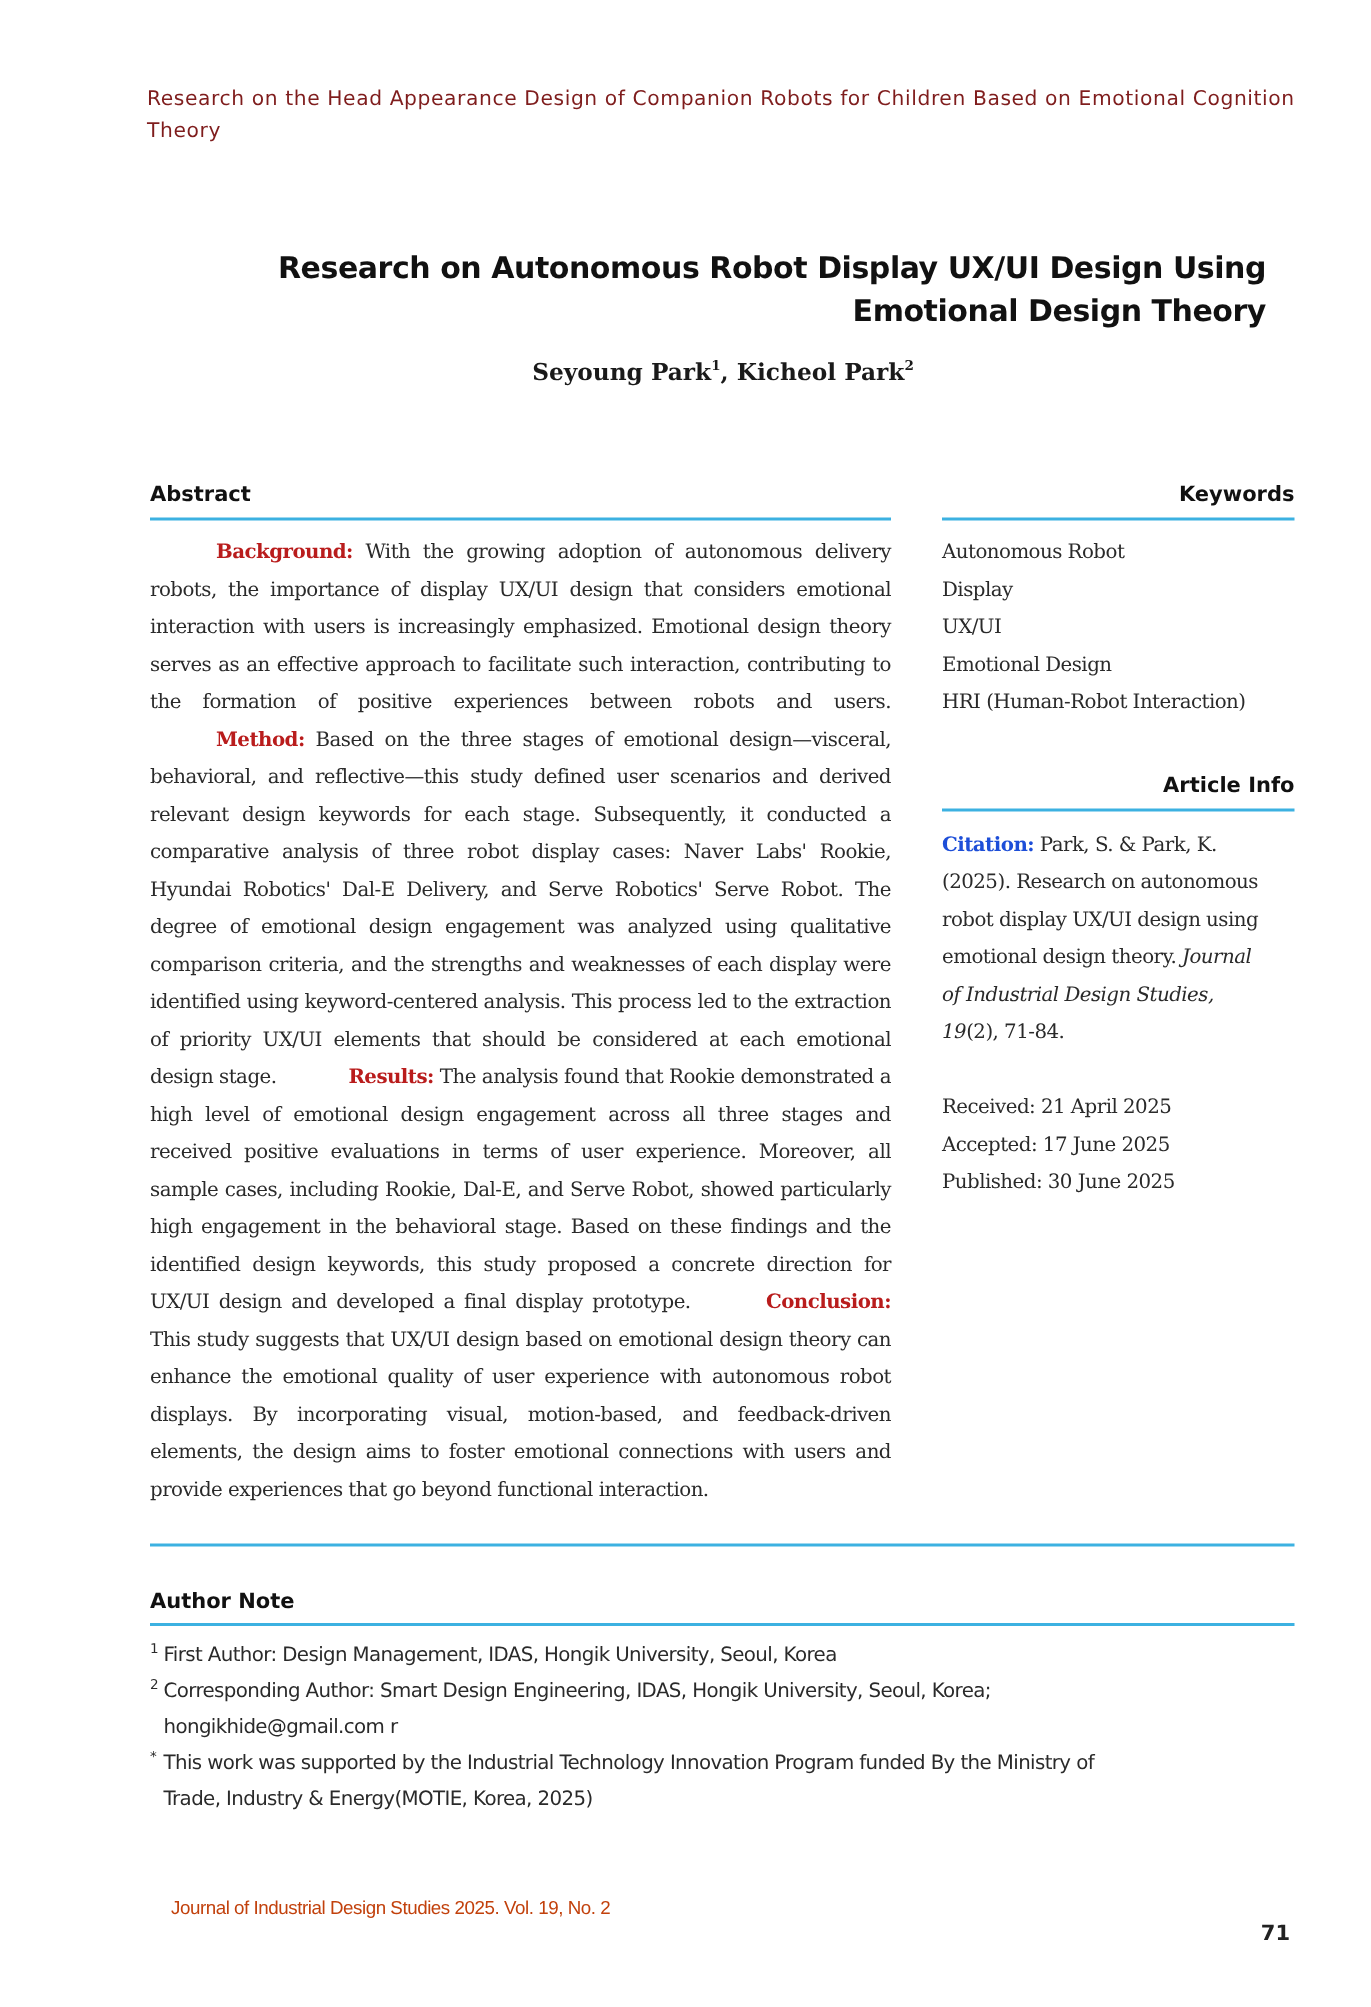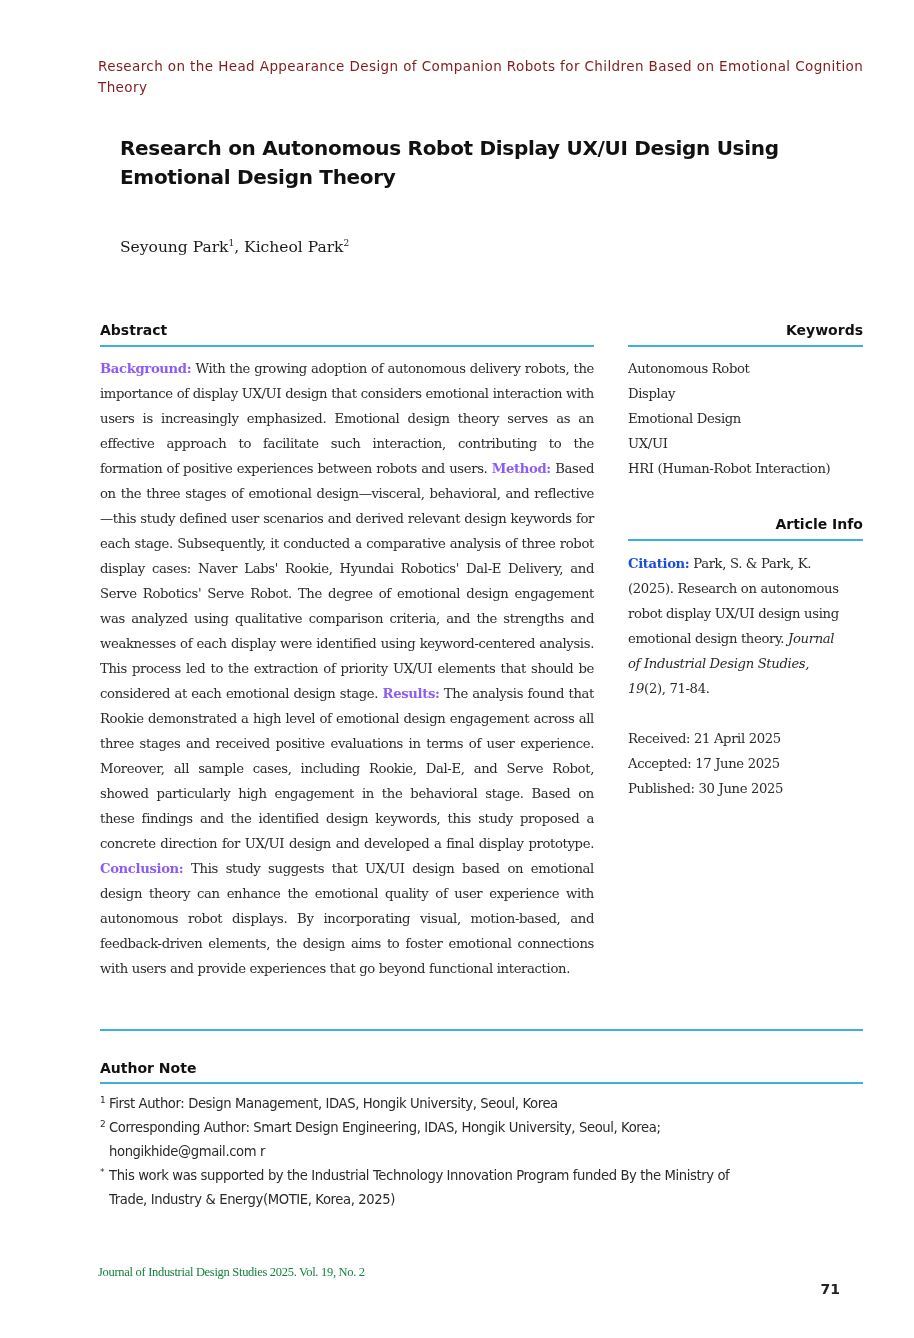--- a/index.html
+++ b/index.html
@@ -3,60 +3,60 @@
 <meta charset="utf-8">
 <style>
   html, body { margin: 0; padding: 0; background: #ffffff; }
   body { width: 914px; height: 1338px; position: relative; overflow: hidden; color: #2a2a2a; }
   .running-head {
     position: absolute; left: 98px; top: 56px; width: 770px;
     font-family: "DejaVu Sans", sans-serif; font-size: 13.5px; line-height: 21px;
     color: #7f1d1d; letter-spacing: 0.4px;
   }
   .title {
-    position: absolute; left: 120px; top: 134px; width: 724px; text-align: left;
+    position: absolute; left: 120px; top: 164px; width: 724px; text-align: right;
     font-family: "DejaVu Sans", sans-serif; font-weight: bold; font-size: 20px; line-height: 29px;
     color: #111; letter-spacing: -0.3px;
   }
   .authors {
-    position: absolute; left: 120px; top: 238px; width: 724px; 
-    font-family: "DejaVu Serif", serif; font-weight: normal; font-size: 15.5px; color: #1a1a1a;
+    position: absolute; left: 120px; top: 238px; width: 724px; text-align: center;
+    font-family: "DejaVu Serif", serif; font-weight: bold; font-size: 15.5px; color: #1a1a1a;
   }
   .authors sup { font-size: 9px; vertical-align: super; }
   .sec-head {
     position: absolute; font-family: "DejaVu Sans", sans-serif; font-weight: bold;
     font-size: 14px; color: #111; text-align: right;
   }
   .rule { position: absolute; height: 2px; background: #3cb1e1; }
   .abstract-body {
     position: absolute; left: 100px; top: 356px; width: 494px;
     font-family: "DejaVu Serif", serif; font-size: 13.2px; line-height: 25px;
     text-align: justify; color: #2a2a2a; letter-spacing: -0.35px;
   }
-  .abstract-body b { color: #8b5cf6; }
+  .abstract-body b { color: #b91c1c; margin-left: 44px; }
   .right-col {
     position: absolute; left: 628px; width: 235px; text-align: left;
     font-family: "DejaVu Serif", serif; font-size: 13.2px; line-height: 25px; color: #2a2a2a;
     letter-spacing: -0.35px;
   }
   .right-col div { white-space: nowrap; }
   .right-col b { color: #1d4ed8; }
   .notes {
     position: absolute; left: 100px; top: 1092px; width: 770px;
     font-family: "DejaVu Sans", sans-serif; font-size: 13.2px; line-height: 24px; color: #2a2a2a;
     letter-spacing: -0.4px;
   }
   .note { position: relative; padding-left: 9px; }
   .note .mark { position: absolute; left: 0; top: -4px; font-size: 9px; }
   .footer-journal {
-    position: absolute; left: 98px; top: 1265px;
-    font-family: Liberation Serif, serif; font-size: 12.5px; color: #15803d; letter-spacing: -0.3px;
+    position: absolute; left: 114px; top: 1265px;
+    font-family: Liberation Sans, sans-serif; font-size: 12.5px; color: #c2410c; letter-spacing: -0.3px;
   }
   .page-num {
-    position: absolute; left: 800px; top: 1281px; width: 40px; text-align: right;
+    position: absolute; left: 820px; top: 1281px; width: 40px; text-align: right;
     font-family: "DejaVu Sans", sans-serif; font-weight: bold; font-size: 14px; color: #222;
   }
 </style>
 </head>
 <body>
 
 <div class="running-head">Research on the Head Appearance Design of Companion Robots for Children Based on Emotional Cognition Theory</div>
 
 <div class="title">Research on Autonomous Robot Display UX/UI Design Using Emotional Design Theory</div>
 
@@ -69,22 +69,22 @@
 <div class="abstract-body">
   <b>Background:</b><span> With the growing adoption of autonomous delivery robots, the importance of display UX/UI design that considers emotional interaction with users is increasingly emphasized. Emotional design theory serves as an effective approach to facilitate such interaction, contributing to the formation of positive experiences between robots and users. </span><b>Method:</b><span> Based on the three stages of emotional design—visceral, behavioral, and reflective—this study defined user scenarios and derived relevant design keywords for each stage. Subsequently, it conducted a comparative analysis of three robot display cases: Naver Labs' Rookie, Hyundai Robotics' Dal-E Delivery, and Serve Robotics' Serve Robot. The degree of emotional design engagement was analyzed using qualitative comparison criteria, and the strengths and weaknesses of each display were identified using keyword-centered analysis. This process led to the extraction of priority UX/UI elements that should be considered at each emotional design stage. </span><b>Results:</b><span> The analysis found that Rookie demonstrated a high level of emotional design engagement across all three stages and received positive evaluations in terms of user experience. Moreover, all sample cases, including Rookie, Dal-E, and Serve Robot, showed particularly high engagement in the behavioral stage. Based on these findings and the identified design keywords, this study proposed a concrete direction for UX/UI design and developed a final display prototype. </span><b>Conclusion:</b><span> This study suggests that UX/UI design based on emotional design theory can enhance the emotional quality of user experience with autonomous robot displays. By incorporating visual, motion-based, and feedback-driven elements, the design aims to foster emotional connections with users and provide experiences that go beyond functional interaction.</span>
 </div>
 <div class="rule" style="left:100px; top:1029px; width:763px;"></div>
 
 <div class="sec-head" style="left:628px; top:322px; width:235px; text-align:right;">Keywords</div>
 <div class="rule" style="left:628px; top:345px; width:235px;"></div>
 <div class="right-col" style="top:356px;">
   <div>Autonomous Robot</div>
   <div>Display</div>
+  <div>UX/UI</div>
   <div>Emotional Design</div>
-  <div>UX/UI</div>
   <div>HRI (Human-Robot Interaction)</div>
 </div>
 
 <div class="sec-head" style="left:628px; top:516px; width:235px; text-align:right;">Article Info</div>
 <div class="rule" style="left:628px; top:539px; width:235px;"></div>
 <div class="right-col" style="top:551px;">
   <div><b>Citation:</b><span> Park, S. &amp; Park, K.</span></div>
   <div>(2025). Research on autonomous</div>
   <div>robot display UX/UI design using</div>
   <div><span>emotional design theory. </span><i>Journal</i></div>

